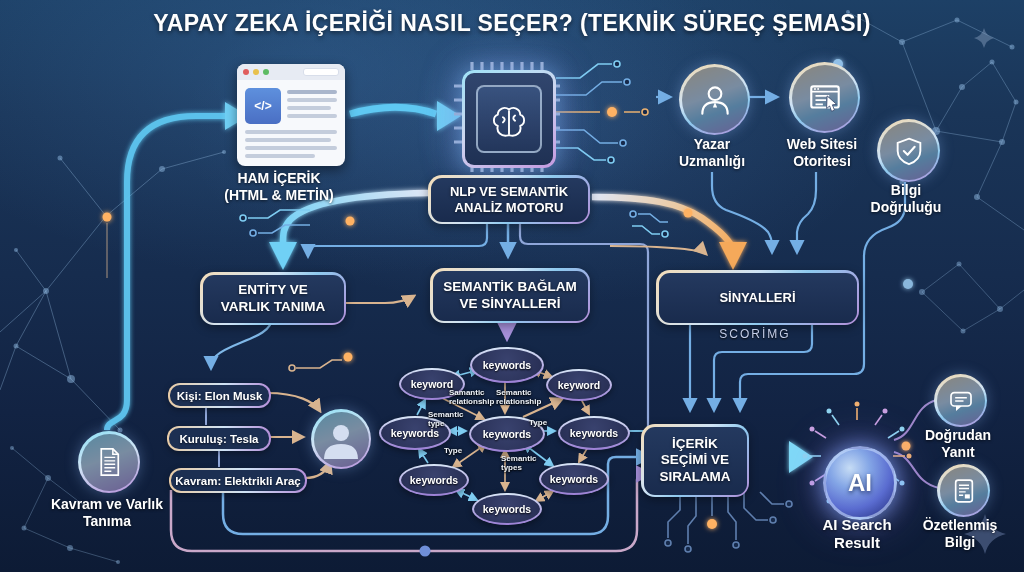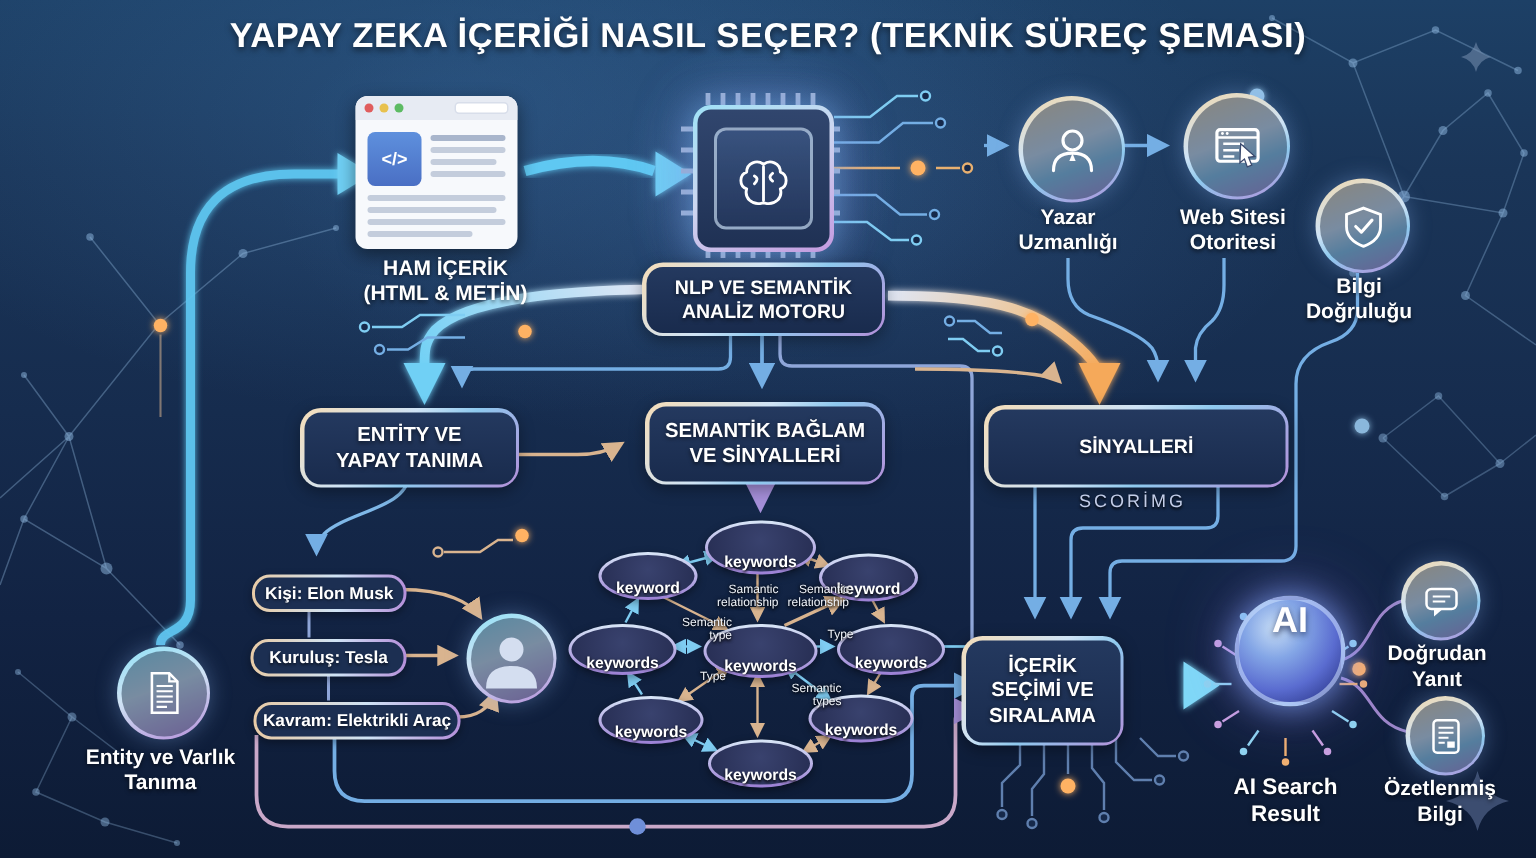--- a/index.html
+++ b/index.html
@@ -41,23 +41,23 @@
   .ring-inner{border-radius:50%;background:rgba(16,33,60,.45);width:100%;height:100%;
     display:flex;align-items:center;justify-content:center;}
   .clabel{color:#fff;font-weight:bold;font-size:14px;text-align:center;line-height:1.18;
     text-shadow:0 1px 3px rgba(0,0,0,.65);}
   
   .kwell{padding:2px;border-radius:50%;
     background:linear-gradient(180deg,#d8e6f7,#9b7fd4);
     box-shadow:0 2px 6px rgba(0,0,0,.4);}
   .kwell-inner{border-radius:50%;width:100%;height:100%;
     background:radial-gradient(circle at 50% 35%,#39426e,#262d52);
-    display:flex;align-items:flex-end;justify-content:center;}
+    display:flex;align-items:center;justify-content:center;}
   .kwtxt{color:#fff;font-weight:bold;font-size:10.5px;text-shadow:0 1px 2px #000;}
-  .edge-lbl{color:#f0f4fa;font-size:8px;font-weight:normal;text-align:right;line-height:1.1;
+  .edge-lbl{color:#f0f4fa;font-size:8px;font-weight:bold;text-align:left;line-height:1.1;
     text-shadow:0 1px 2px #000,0 0 3px rgba(0,0,0,.8);}
   .scoring{color:#c3cde8;font-size:12px;font-weight:normal;letter-spacing:2px;
     text-shadow:0 1px 2px #000;}
   
   .browser{width:108px;height:102px;background:#f7f9fc;border-radius:8px;
     box-shadow:0 4px 12px rgba(0,0,0,.45);overflow:hidden;}
   .browser-bar{height:16px;background:#e7ebf3;display:flex;align-items:center;padding:0 6px;gap:4px;}
   .bdot{width:6px;height:6px;border-radius:50%;}
   .browser-pill{margin-left:auto;width:34px;height:6px;border-radius:3px;background:#ffffff;border:1px solid #d8deea;}
   .codebox{position:absolute;left:8px;top:24px;width:36px;height:36px;border-radius:5px;
@@ -67,25 +67,25 @@
   
   .cpu{left:462px;top:70px;width:88px;height:92px;border-radius:12px;padding:3px;
     background:linear-gradient(150deg,#9fe2f7,#cdd7f0 45%,#c49ae0 100%);
     box-shadow:0 0 22px rgba(110,190,240,.5),0 0 40px rgba(160,110,220,.35);}
   .cpu-inner{width:100%;height:100%;border-radius:9px;
     background:linear-gradient(180deg,#31466e,#1f3154);display:flex;align-items:center;justify-content:center;}
   .cpu-core{width:62px;height:64px;border-radius:8px;border:2px solid rgba(205,225,245,.65);
     display:flex;align-items:center;justify-content:center;
     background:linear-gradient(180deg,rgba(90,130,190,.25),rgba(40,60,100,.3));}
   
-  .ai-sphere{left:823px;top:397px;width:68px;height:68px;border-radius:50%;
+  .ai-sphere{left:823px;top:446px;width:68px;height:68px;border-radius:50%;
     background:radial-gradient(circle at 35% 28%,#c6dcf5 0%,#84a6e6 30%,#5a6cd0 62%,#2e3a8e 90%);
     border:3px solid rgba(205,225,255,.55);
     box-shadow:0 0 22px rgba(130,170,255,.75),0 0 46px rgba(160,120,240,.4);
-    display:flex;justify-content:center;}
+    display:flex;align-items:center;justify-content:center;}
   .ai-txt{color:#fff;font-weight:bold;font-size:24px;text-shadow:0 2px 4px rgba(10,20,60,.7);}
   .glowC{position:absolute;border-radius:50%;pointer-events:none;}
 </style>
 </head>
 <body>
 
 <div class="canvas">
 
   <svg class="abs" width="1024" height="572" viewBox="0 0 1024 572" style="left:0;top:0">
     <defs>
@@ -341,21 +341,21 @@
       <div class="tline" style="left:50px;top:26px;width:50px;background:#a9b6cc"></div>
       <div class="tline" style="left:50px;top:34px;width:50px"></div>
       <div class="tline" style="left:50px;top:42px;width:44px"></div>
       <div class="tline" style="left:50px;top:50px;width:50px"></div>
       <div class="tline" style="left:8px;top:66px;width:92px"></div>
       <div class="tline" style="left:8px;top:74px;width:86px"></div>
       <div class="tline" style="left:8px;top:82px;width:92px"></div>
       <div class="tline" style="left:8px;top:90px;width:70px"></div>
     </div>
   </div>
-  <div class="abs clabel" style="left:221px;top:170px;width:152px">
+  <div class="abs clabel" style="left:203px;top:170px;width:152px">
     <div>HAM İÇERİK</div>
       <div>(HTML &amp; METİN)</div>
   </div>
 
   <div class="abs glowC" style="left:406px;top:15px;width:200px;height:200px;background:radial-gradient(circle,rgba(100,190,240,.22),transparent 65%)"></div>
   <svg class="abs" width="120" height="130" style="left:446px;top:54px">
     <g stroke="#9db4d4" stroke-width="3.2">
       <path d="M26,8 V16 M36,8 V16 M46,8 V16 M56,8 V16 M66,8 V16 M76,8 V16 M86,8 V16 M96,8 V16"></path>
       <path d="M26,110 V118 M36,110 V118 M46,110 V118 M56,110 V118 M66,110 V118 M76,110 V118 M86,110 V118 M96,110 V118"></path>
       <path d="M8,32 H16 M8,46 H16 M8,60 H16 M8,74 H16 M8,88 H16"></path>
@@ -422,21 +422,21 @@
   </div>
   <div class="abs clabel" style="left:856px;top:182px;width:100px">
     <div>Bilgi</div>
       <div>Doğruluğu</div>
   </div>
 
   <div class="abs gbox" style="left:200px;top:272px;width:141px;height:48px">
     <div class="gbox-inner">
       <div class="blabel" style="font-size:13.5px">
         <div>ENTİTY VE</div>
-          <div>YAPAY TANIMA</div>
+          <div>VARLIK TANIMA</div>
       </div>
     </div>
   </div>
 
   <div class="abs gbox" style="left:430px;top:268px;width:155px;height:50px">
     <div class="gbox-inner">
       <div class="blabel" style="font-size:13.5px">
         <div>SEMANTİK BAĞLAM</div>
           <div>VE SİNYALLERİ</div>
       </div>
@@ -595,17 +595,17 @@
   <div class="abs ring cy" style="left:78px;top:431px;width:57px;height:57px">
     <div class="ring-inner">
       <svg width="34" height="36" viewBox="0 0 44 46">
         <path d="M12,6 H27 L34,13 V40 H12 Z" fill="none" stroke="#fff" stroke-width="2.2"></path>
         <path d="M27,6 V13 H34" fill="none" stroke="#fff" stroke-width="2"></path>
         <path d="M16,17 H30 M16,21.5 H30 M16,26 H30 M16,30.5 H30 M16,35 H25" stroke="#fff" stroke-width="1.8"></path>
       </svg>
     </div>
   </div>
   <div class="abs clabel" style="left:46px;top:496px;width:122px">
-    <div>Entity ve Varlık</div>
+    <div>Kavram ve Varlık</div>
       <div>Tanıma</div>
   </div>
 
 </div>
 
 </body></html>

